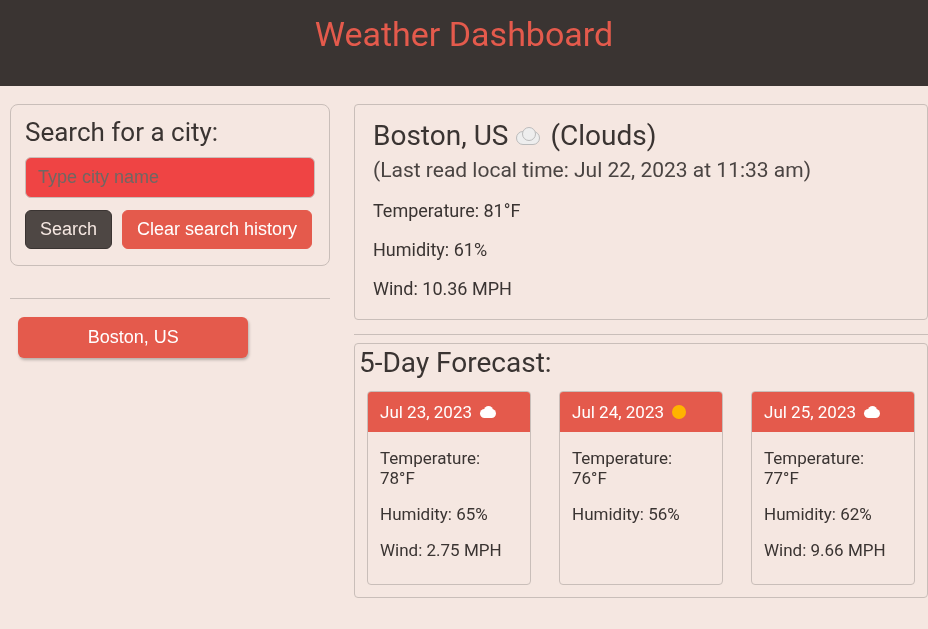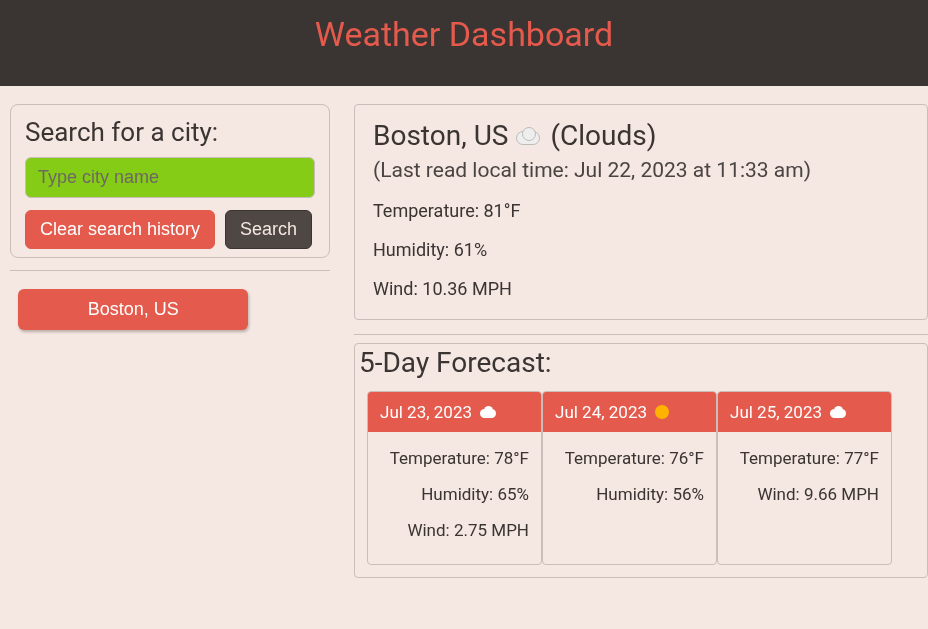--- a/index.html
+++ b/index.html
@@ -23,34 +23,34 @@
     display: flex;
     padding: 18px 0 0 10px;
     gap: 24px;
   }
   .left-col { width: 320px; }
   .right-col { flex: 1; min-width: 0; }
 
   .search-card {
     border: 1px solid #c9beb9;
     border-radius: 8px;
-    padding: 12px 14px 8px 14px;
-    background: #f5e7e1;
-    margin-bottom: 12px;
+    padding: 12px 14px 16px 14px;
+    background: #f5e7e1;
+    margin-bottom: 32px;
   }
   .search-title {
     font-size: 26px;
     font-weight: 400;
     margin-bottom: 10px;
   }
   .search-input {
     width: 100%;
     border: 1px solid #c9beb9;
     border-radius: 6px;
-    background: #84cc16;
+    background: #ef4444;
     padding: 9px 12px;
     font-size: 18px;
     color: #3a3432;
     margin-bottom: 12px;
   }
   .search-input::placeholder { color: #6f6763; }
   .btn-row { display: flex; gap: 10px; }
   .btn {
     border-radius: 6px;
     font-size: 18px;
@@ -166,20 +166,21 @@
     margin: 8px 0 8px 0;
   }
   .forecast-title {
     font-size: 28px;
     font-weight: 400;
     margin: 2px 0 12px 4px;
   }
   .forecast-card { padding: 0 0 0 0; }
   .forecast-row {
     display: flex;
+    gap: 28px;
     padding: 0 12px 12px 12px;
   }
   .day-card {
     width: 175px;
     border: 1px solid #c9beb9;
     border-radius: 4px;
     overflow: hidden;
     background: #f5e7e1;
   }
   .day-head {
@@ -187,39 +188,39 @@
     color: #fff;
     font-size: 17px;
     padding: 10px 12px;
     display: flex;
     align-items: center;
     gap: 8px;
   }
   .day-body {
     padding: 16px 12px 10px 12px;
   }
-  .day-stat { font-size: 17px; margin-bottom: 16px; text-align: right; }
+  .day-stat { font-size: 17px; margin-bottom: 16px; }
   .day-stat:last-child { margin-bottom: 14px; }
 </style>
 </head>
 <body>
 
 <div class="header">
   <span>Weather Dashboard</span>
 </div>
 
 <div class="page">
 
   <div class="left-col">
     <div class="search-card">
       <div class="search-title">Search for a city:</div>
       <input class="search-input" type="text" placeholder="Type city name" style="">
       <div class="btn-row">
+        <button class="btn btn-dark">Search</button>
         <button class="btn btn-red-outline">Clear search history</button>
-        <button class="btn btn-dark">Search</button>
       </div>
     </div>
 
     <hr class="hr">
 
     <button class="history-btn">Boston, US</button>
   </div>
 
   <div class="right-col">
 
@@ -264,20 +265,21 @@
           </div>
         </div>
 
         <div class="day-card">
           <div class="day-head">
             <span>Jul 25, 2023</span>
             <span class="icon-cloud-sm"></span>
           </div>
           <div class="day-body">
             <div class="day-stat">Temperature: 77°F</div>
+            <div class="day-stat">Humidity: 62%</div>
             <div class="day-stat">Wind: 9.66 MPH</div>
           </div>
         </div>
 
       </div>
     </div>
 
   </div>
 </div>
 

